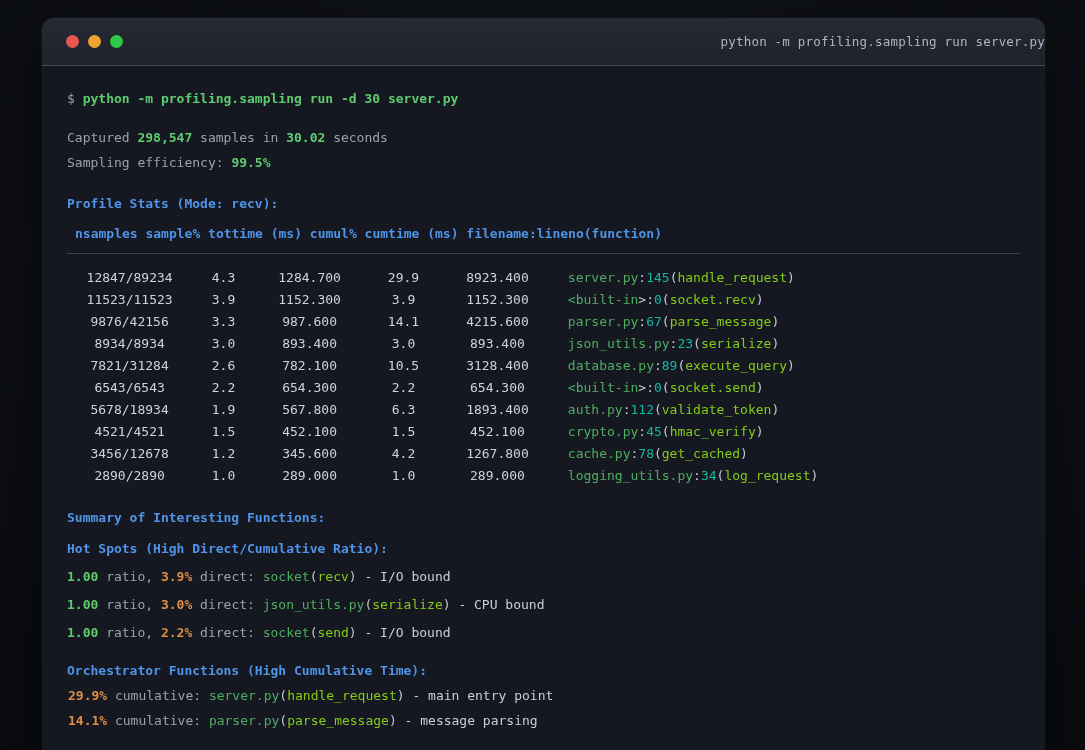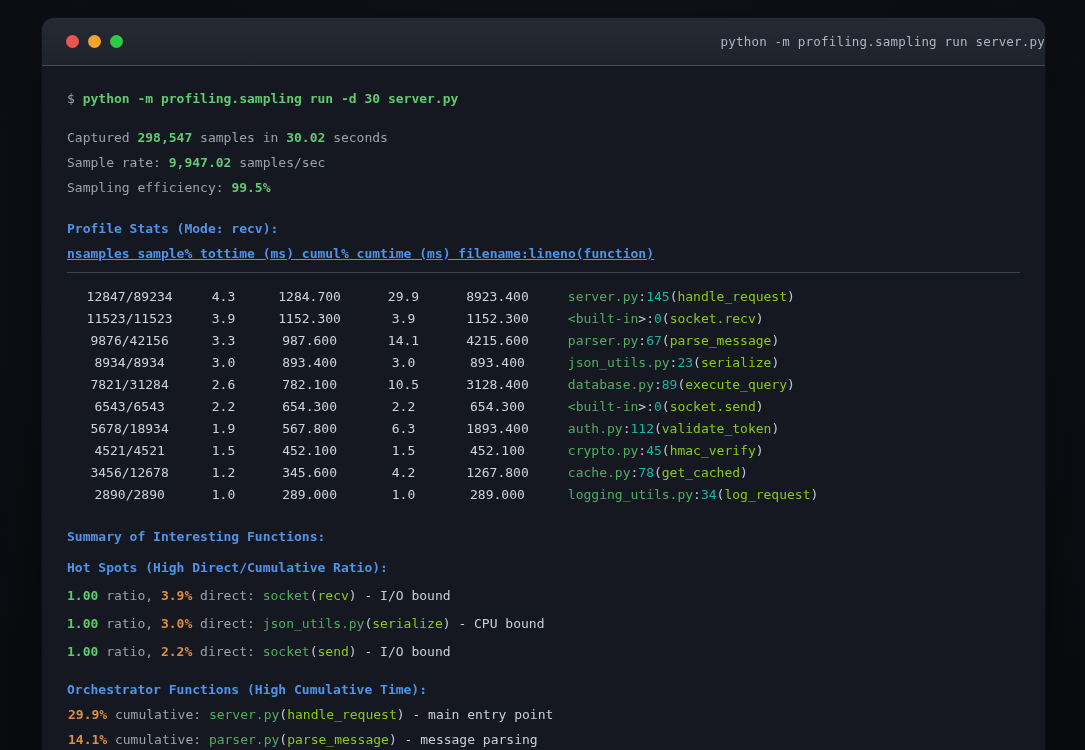--- a/index.html
+++ b/index.html
@@ -19,21 +19,21 @@
   .titletext{position:absolute;left:0;right:0;text-align:right;
     font-size:12.5px;color:#aeb5c1;letter-spacing:.2px;}
   .term{padding:22px 25px 0;font-size:13px;line-height:22px;color:#9aa2b0;}
   .line{margin:3px 0;white-space:pre;}
   .cmdline{margin:0 0 17px 0;}
   .gy{color:#9aa2b0;}
   .gb{color:#5ecb70;font-weight:700;}
   .cmdtxt{color:#5ecb70;font-weight:700;}
   .hd{color:#4f94e8;font-weight:700;}
   .hdline{margin:19px 0 3px 0;white-space:pre;}
-  .colhead{margin:0;white-space:pre;text-decoration:underline;}
+  .colhead{margin:8px;white-space:pre;}
   .divider{border:none;border-top:1px solid #3d434e;margin:7px 0 13px 0;height:0;}
   .trow{display:flex;white-space:pre;}
   .c{display:inline-block;text-align:center;color:#cdd3dc;}
   .c1{width:16ch;} .c2{width:8ch;} .c3{width:14ch;} .c4{width:10ch;} .c5{width:14ch;}
   .loc{margin-left:2ch;}
   .fi{color:#50ad60;}
   .ln{color:#14b8a6;}
   .fn{color:#84cc16;}
   .pu{color:#c3c9d3;}
   .nt{color:#c9ced8;}
@@ -56,21 +56,20 @@
     </div>
     <div class="titletext">python -m profiling.sampling run server.py</div>
   </div>
 
   <div class="term">
 
     <p class="line cmdline"><span class="gy">$ </span><span class="cmdtxt">python -m profiling.sampling run -d 30 server.py</span></p>
 
     <p class="line"><span class="gy">Captured </span><span class="gb">298,547</span><span class="gy"> samples in </span><span class="gb">30.02</span><span class="gy"> seconds</span></p>
 
-    <p class="line"><span class="gy">Sample rate: </span><span class="gb">9,947.02</span><span class="gy"> samples/sec</span></p>
 
     <p class="line"><span class="gy">Sampling efficiency: </span><span class="gb">99.5%</span></p>
 
     <p class="line hd hdline">Profile Stats (Mode: recv):</p>
     <p class="line hd colhead">nsamples sample% tottime (ms) cumul% cumtime (ms) filename:lineno(function)</p>
 
     <hr class="divider">
 
     <div class="trow"><span class="c c1">12847/89234</span><span class="c c2">4.3</span><span class="c c3">1284.700</span><span class="c c4">29.9</span><span class="c c5">8923.400</span><span class="loc"><span class="fi">server.py</span><span class="pu"></span><span class="pu">:</span><span class="ln">145</span><span class="pu">(</span><span class="fn">handle_request</span><span class="pu">)</span></span></div>
 

